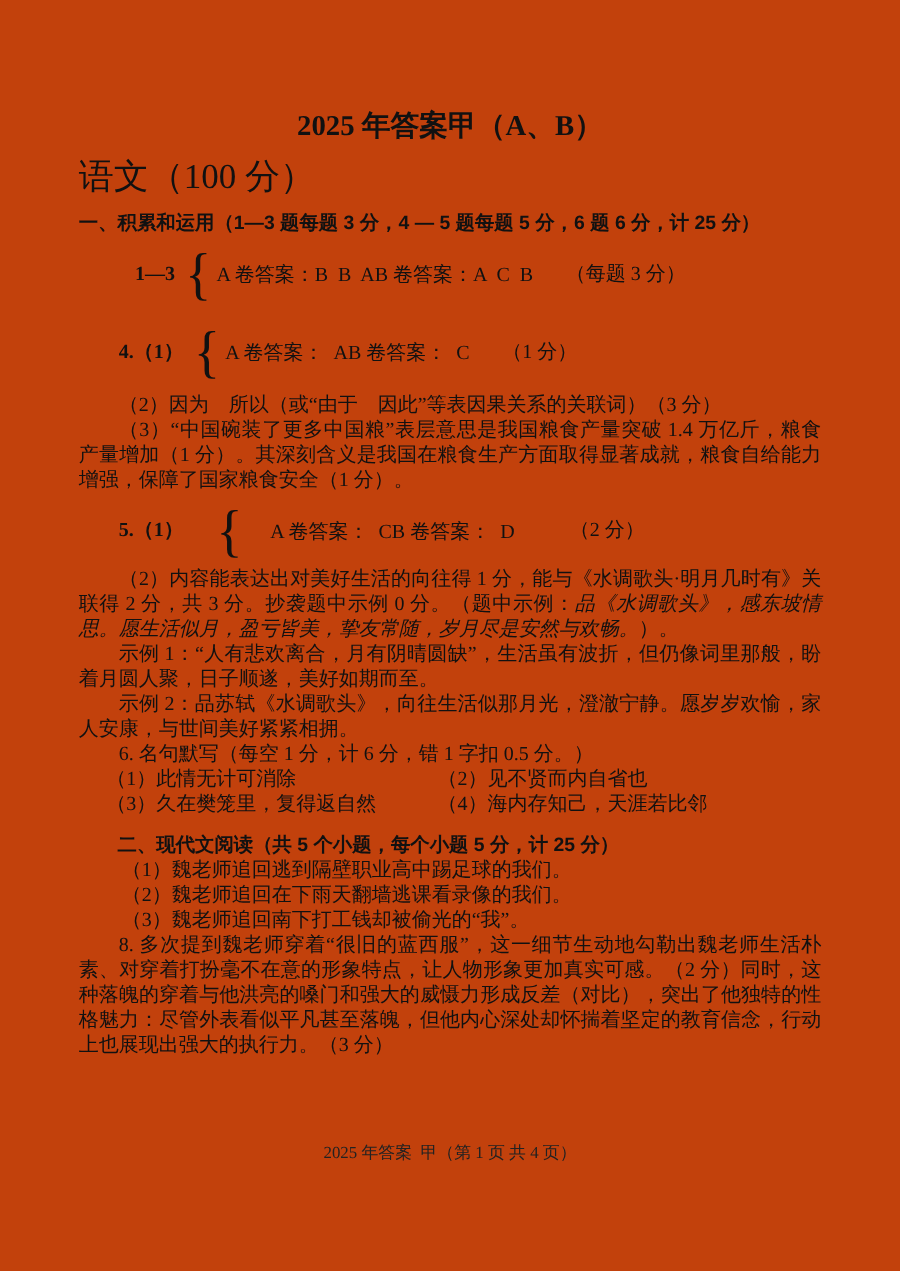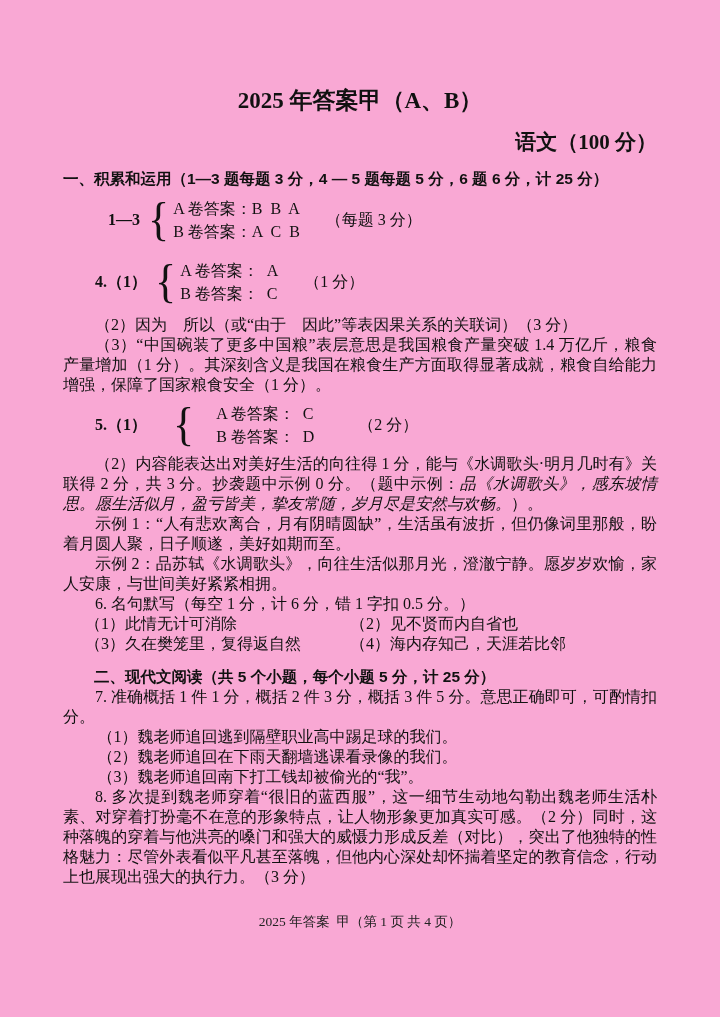--- a/index.html
+++ b/index.html
@@ -1,53 +1,53 @@
 <!DOCTYPE html>
 <html lang="zh"><head>
 <meta charset="utf-8">
 <style>
   html,body{margin:0;padding:0;background:#ffffff;}
   .page{
     position:relative;
     width:720px;height:1017px;
     box-sizing:border-box;
     padding:86px 63px 0 63px;
-    background:#f9a8d4;
+    background:#c2410c;
     color:#111;
     font-family:"Liberation Serif","DejaVu Serif",serif;
     font-size:16px;line-height:20px;
     overflow:hidden;
   }
   .title{
     margin:0;text-align:center;
     font-size:23px;line-height:30px;font-weight:bold;
     font-family:"Liberation Serif","DejaVu Serif",serif;
   }
   .subtitle{
-    margin:12px 0 0 0;text-align:right;
-    font-size:21px;line-height:28px;font-weight:bold;
+    margin:12px 0 0 0;text-align:left;
+    font-size:28px;line-height:28px;font-weight:normal;
   }
   .sec-heading{
     font-weight:bold;line-height:20px;
     font-family:"Liberation Sans","DejaVu Sans",sans-serif;
     font-size:15.5px;
     margin-top:13px;
   }
   .sec-heading.indent{margin-left:2em;}
   .brace-group{
     display:flex;align-items:center;height:48px;
   }
   .bg-label{white-space:pre;font-weight:bold;}
   .brace{
     font-family:"Liberation Serif","DejaVu Serif",serif;
     font-size:44px;line-height:48px;font-weight:400;
     margin:0 4px 0 8px;
     transform:scaleY(1.05);
   }
-  .bg-rows{display:flex;flex-direction:column;justify-content:center;}
+  .bg-rows{display:flex;flex-direction:row;justify-content:center;}
   .bg-row{white-space:pre;line-height:23px;}
   .bg-note{margin-left:26px;white-space:pre;}
   .g1{margin-left:45px;margin-top:7px;}
   .g2{margin-left:32px;margin-top:14px;}
   .g3{margin-left:32px;margin-top:6px;margin-bottom:5px;gap:18px;}
   p.body-par{
     margin:0;text-indent:2em;text-align:justify;
   }
   p.mt{margin-top:9px;}
   .kai{font-style:italic;}
@@ -113,21 +113,20 @@
     <span class="q6-cell-left">（1）此情无计可消除</span>
     <span>（2）见不贤而内自省也</span>
   </div>
   <div class="q6-row">
     <span class="q6-cell-left">（3）久在樊笼里，复得返自然</span>
     <span>（4）海内存知己，天涯若比邻</span>
   </div>
 
   <div class="sec-heading indent">二、现代文阅读（共 5 个小题，每个小题 5 分，计 25 分）</div>
 
-  <p class="body-par">7. 准确概括 1 件 1 分，概括 2 件 3 分，概括 3 件 5 分。意思正确即可，可酌情扣分。</p>
   <div class="q7-item">（1）魏老师追回逃到隔壁职业高中踢足球的我们。</div>
   <div class="q7-item">（2）魏老师追回在下雨天翻墙逃课看录像的我们。</div>
   <div class="q7-item">（3）魏老师追回南下打工钱却被偷光的“我”。</div>
 
   <p class="body-par">8. 多次提到魏老师穿着“很旧的蓝西服”，这一细节生动地勾勒出魏老师生活朴素、对穿着打扮毫不在意的形象特点，让人物形象更加真实可感。（2 分）同时，这种落魄的穿着与他洪亮的嗓门和强大的威慑力形成反差（对比），突出了他独特的性格魅力：尽管外表看似平凡甚至落魄，但他内心深处却怀揣着坚定的教育信念，行动上也展现出强大的执行力。（3 分）</p>
 
   <div class="footer">2025 年答案  甲（第 1 页 共 4 页）</div>
 
 </div>
 

